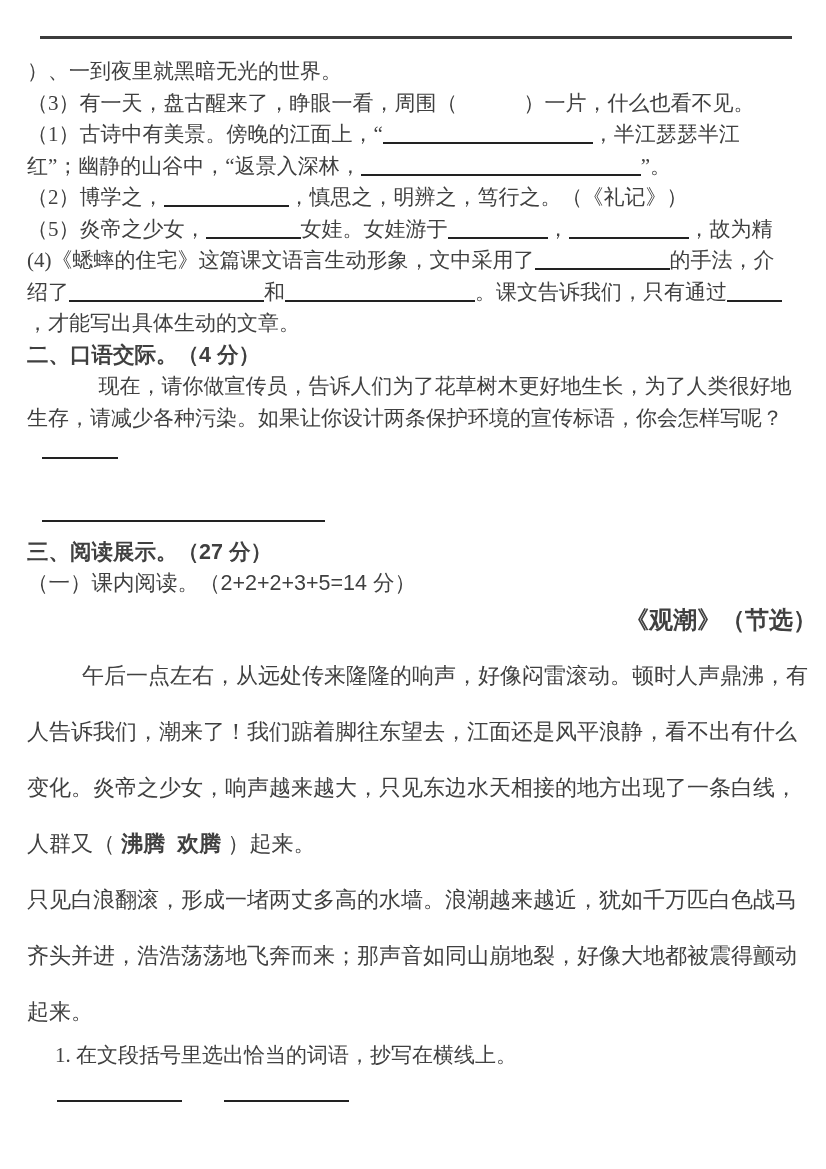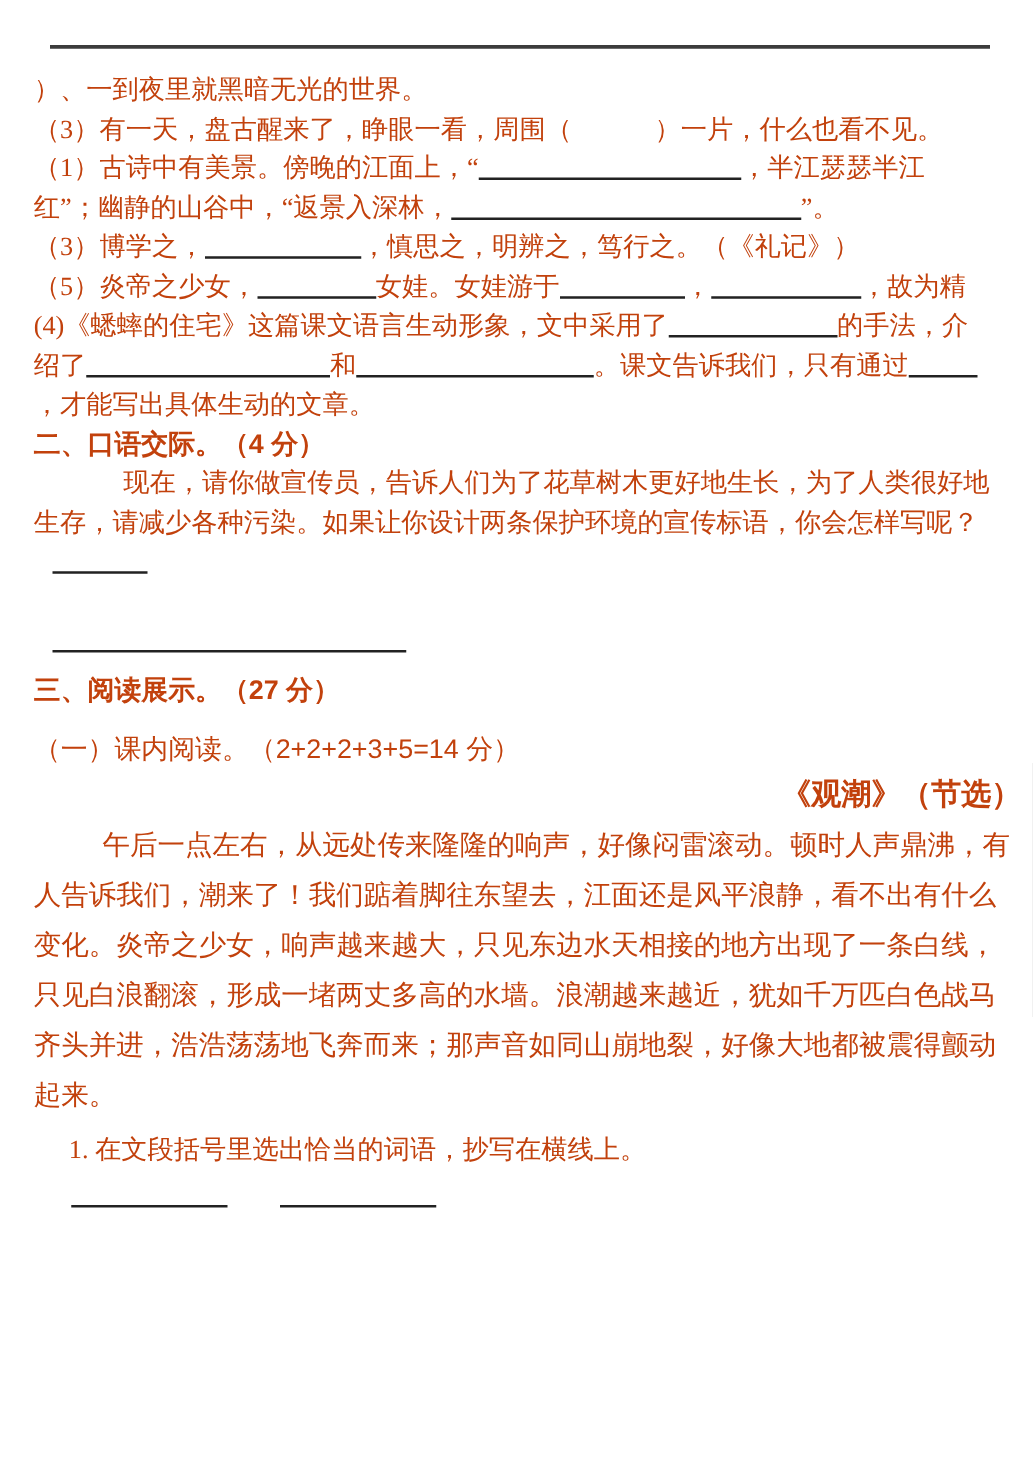--- a/index.html
+++ b/index.html
@@ -1,37 +1,37 @@
 <!DOCTYPE html>
 <html><head>
 <meta charset="utf-8">
 <style>
   html,body { margin:0; padding:0; background:#e8e8e8; }
   .page {
     position:relative; width:826px; height:1169px; margin:0 auto;
-    background:#ffffff; color:#c2410c; overflow:hidden;
+    background:#ffffff; color:#404040; overflow:hidden;
     font-family:"Liberation Serif","DejaVu Serif",serif;
   }
   .rule { position:absolute; left:40px; top:36px; width:752px; height:3px; background:#3c3c3c; }
   .content { position:absolute; left:27px; top:56px; width:790px; }
 
   .ln  { white-space:pre; font-size:21px; line-height:31.5px; height:31.5px; }
   .hd  { font-family:"Liberation Sans","DejaVu Sans",sans-serif; font-weight:700; font-size:21.5px; }
-  .hd2 { font-family:"Liberation Sans","DejaVu Sans",sans-serif; font-weight:400; font-size:21.5px;margin-top:16px; }
+  .hd2 { font-family:"Liberation Sans","DejaVu Sans",sans-serif; font-weight:400; font-size:21.5px; }
   .ind46 { padding-left:46px;text-align:center; }
   .ind28 { padding-left:28px; }
   .mt8 { margin-top:8px; }
 
   .bl { display:inline-block; height:20px; border-bottom:2px solid #222222;
         position:relative; top:3px; }
   .gap { display:inline-block; width:66px; }
 
   .psec { font-family:"Liberation Sans","DejaVu Sans",sans-serif; font-size:22px; }
   .ptitle { text-align:right; font-weight:700; font-size:24px; line-height:40px; height:40px; white-space:pre; }
-  .pln { white-space:pre; line-height:40px; height:40px; }
+  .pln { white-space:pre; line-height:40px; height:40px;margin-top:16px; }
   .b { font-weight:700; }
 
   .blankrow { line-height:31.5px; height:31.5px; }
   .botblanks { margin-top:6px; line-height:34px; height:34px; }
 </style>
 </head>
 <body>
 
 <div class="page">
   <div class="rule"></div>
@@ -40,21 +40,21 @@
 
     <div class="ln">）、一到夜里就黑暗无光的世界。</div>
 
     <div class="ln"><span>（3）有一天，盘古醒来了，睁眼一看，周围（</span><span class="gap"></span><span>）一片，什么也看不见。</span></div>
 
 
     <div class="ln"><span>（1）古诗中有美景。傍晚的江面上，“</span><span class="bl" style="width:210px"></span><span>，半江瑟瑟半江</span></div>
 
     <div class="ln"><span>红”；幽静的山谷中，“返景入深林，</span><span class="bl" style="width:280px"></span><span>”。</span></div>
 
-    <div class="ln"><span>（3）博学之，</span><span class="bl" style="width:125px"></span><span>，慎思之，明辨之，笃行之。（《礼记》）</span></div>
+    <div class="ln"><span>（2）博学之，</span><span class="bl" style="width:125px"></span><span>，慎思之，明辨之，笃行之。（《礼记》）</span></div>
 
     <div class="ln"><span>（5）炎帝之少女，</span><span class="bl" style="width:95px"></span><span>女娃。女娃游于</span><span class="bl" style="width:100px"></span><span>，</span><span class="bl" style="width:120px"></span><span>，故为精</span></div>
 
 
     <div class="ln"><span>(4)《蟋蟀的住宅》这篇课文语言生动形象，文中采用了</span><span class="bl" style="width:135px"></span><span>的手法，介</span></div>
 
     <div class="ln"><span>绍了</span><span class="bl" style="width:195px"></span><span>和</span><span class="bl" style="width:190px"></span><span>。课文告诉我们，只有通过</span><span class="bl" style="width:55px"></span></div>
 
     <div class="ln">，才能写出具体生动的文章。</div>
 
@@ -67,20 +67,21 @@
     <div class="blankrow"><span class="bl" style="width:283px;margin-left:15px"></span></div>
 
     <div class="ln hd mt8">三、阅读展示。（27 分）</div>
     <div class="ln hd2">（一）课内阅读。（2+2+2+3+5=14 分）</div>
 
     <div class="psec">
       <div class="ptitle">《观潮》（节选）</div>
       <div class="pln ind46">午后一点左右，从远处传来隆隆的响声，好像闷雷滚动。顿时人声鼎沸，有</div>
       <div class="pln">人告诉我们，潮来了！我们踮着脚往东望去，江面还是风平浪静，看不出有什么</div>
       <div class="pln">变化。炎帝之少女，响声越来越大，只见东边水天相接的地方出现了一条白线，</div>
+      <div class="pln"><span>人群又（ </span><span class="b">沸腾  欢腾</span><span> ）起来。</span></div>
       <div class="pln">只见白浪翻滚，形成一堵两丈多高的水墙。浪潮越来越近，犹如千万匹白色战马</div>
       <div class="pln">齐头并进，浩浩荡荡地飞奔而来；那声音如同山崩地裂，好像大地都被震得颤动</div>
       <div class="pln">起来。</div>
     </div>
 
     <div class="ln ind28 mt8">1. 在文段括号里选出恰当的词语，抄写在横线上。</div>
     <div class="botblanks"><span class="bl" style="width:125px;margin-left:30px"></span><span class="bl" style="width:125px;margin-left:42px"></span></div>
 
   </div>
 </div>

